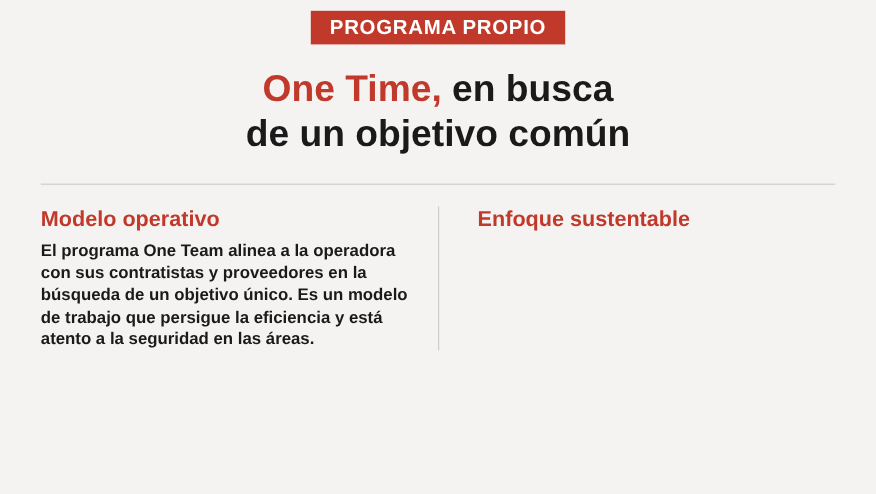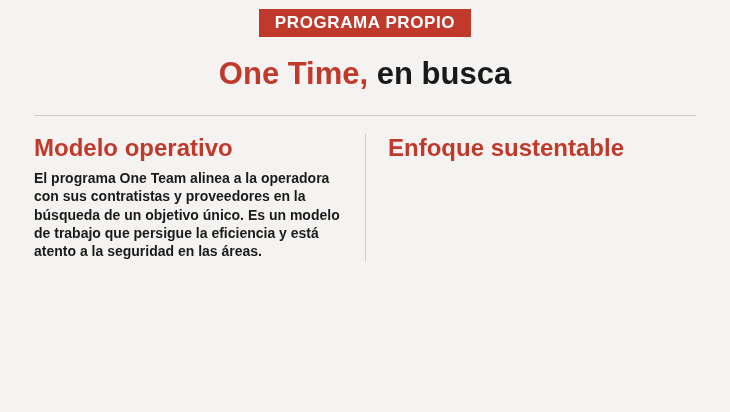--- a/index.html
+++ b/index.html
@@ -60,27 +60,27 @@
     margin: 18px 34px 0 34px;
   }
   .col {
     width: 50%;
     box-sizing: border-box;
   }
   .col.left {
     padding-right: 22px;
   }
   .col.right {
-    padding-left: 22px;
+    padding-left: 32px;
     border-left: 1px solid #cfcdc9;
   }
   .col-title {
     color: #c0392b;
     font-weight: bold;
-    font-size: 24px;
+    font-size: 18px;
     margin-bottom: 6px;
     line-height: 1.2;
   }
   .col-body {
     color: #1a1a1a;
     font-size: 14px;
     font-weight: bold;
     line-height: 1.32;
     white-space: pre-line;
   }
@@ -89,20 +89,21 @@
 <body>
 
 <div class="poster">
 
   <div class="kicker-wrap">
     <div class="kicker">PROGRAMA PROPIO</div>
   </div>
 
   <div class="headline">
     <span class="accent">One Time,</span><span> en busca</span><br>
+    <span>de un objetivo común</span>
   </div>
 
   <div class="divider"></div>
 
   <div class="columns">
 
     <div class="col left">
       <div class="col-title">Modelo operativo</div>
       <div class="col-body">El programa One Team alinea a la operadora con sus contratistas y proveedores en la búsqueda de un objetivo único. Es un modelo de trabajo que persigue la eficiencia y está atento a la seguridad en las áreas.</div>
     </div>

